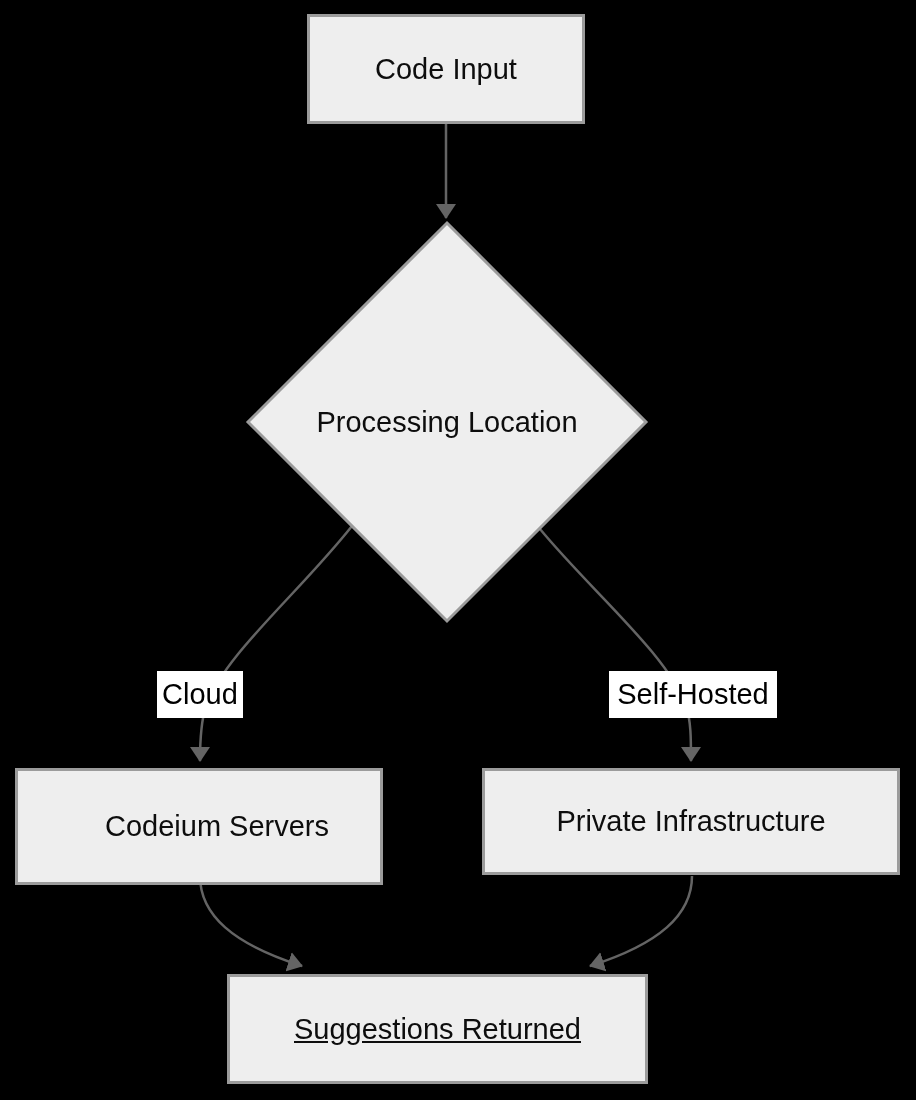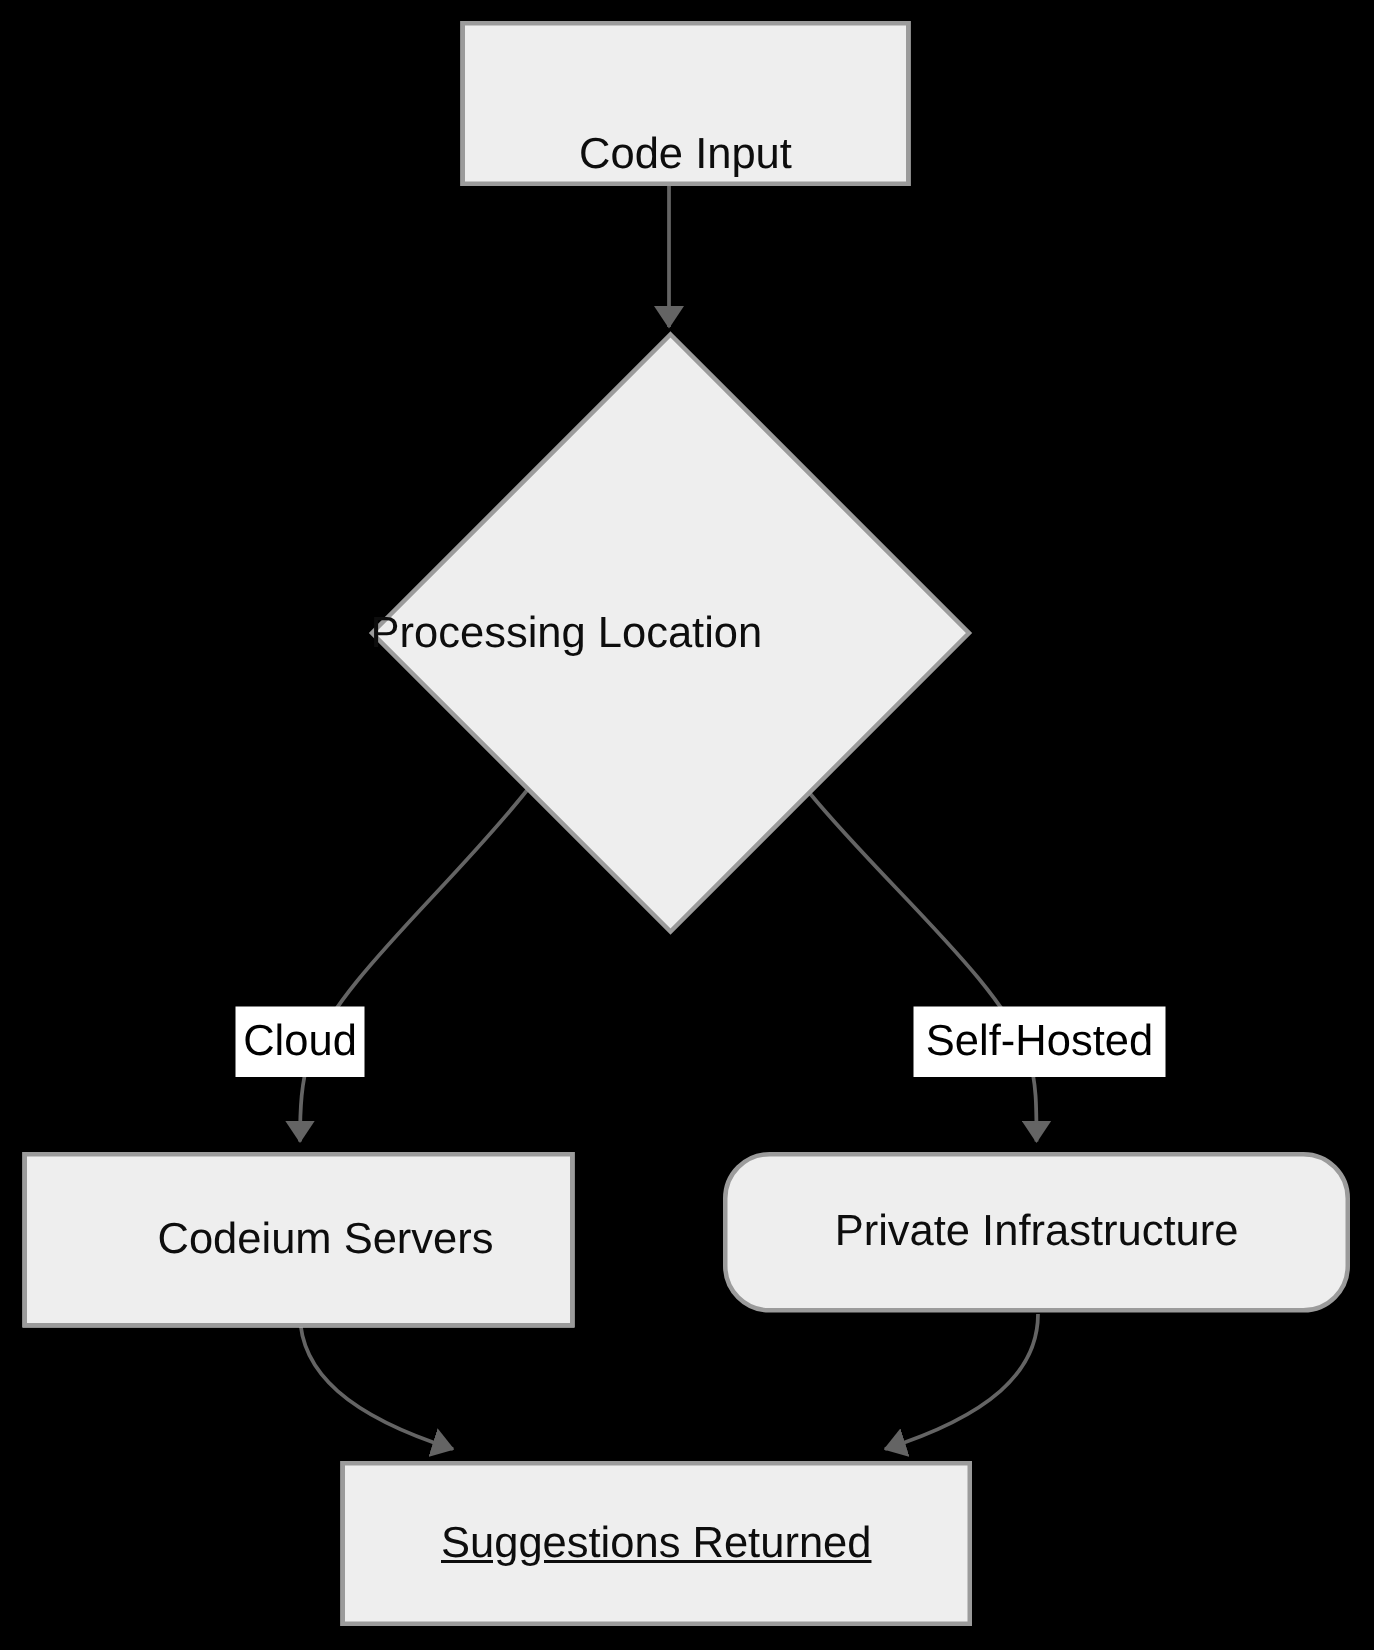--- a/index.html
+++ b/index.html
@@ -29,34 +29,34 @@
     box-sizing: border-box;
     display: flex;
     align-items: center;
     justify-content: center;
     color: #0d0d0d;
     font-size: 29px;
     line-height: 1.2;
     text-align: center;
     white-space: nowrap;
   }
-  .node-code-input            { left: 307px; top: 14px;  width: 300px; height: 110px; align-items: flex-end; }
+  .node-code-input            { left: 307px; top: 14px;  width: 278px; height: 110px; }
   .node-codeium-servers       { left: 15px;  top: 768px; width: 368px; height: 117px; padding-left: 36px; }
-  .node-private-infrastructure{ left: 482px; top: 768px; width: 418px; height: 107px; border-radius: 31px; }
+  .node-private-infrastructure{ left: 482px; top: 768px; width: 418px; height: 107px; }
   .node-suggestions-returned  { left: 227px; top: 974px; width: 421px; height: 110px; text-decoration: underline; }
 
   .diamond-label {
     position: absolute;
     left: 247px;
     top: 399px;
     width: 400px;
     height: 46px;
     display: flex;
     align-items: center;
-    justify-content: flex-start;
+    justify-content: center;
     color: #0d0d0d;
     font-size: 29px;
     white-space: nowrap;
   }
   .edge-label {
     position: absolute;
     background: #ffffff;
     color: #000000;
     font-size: 29px;
     display: flex;

